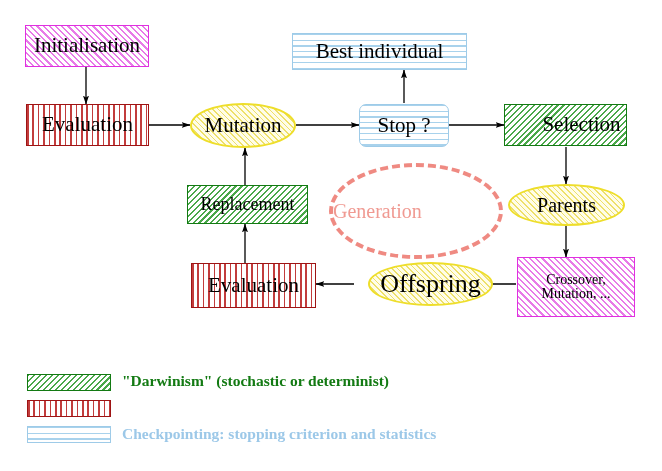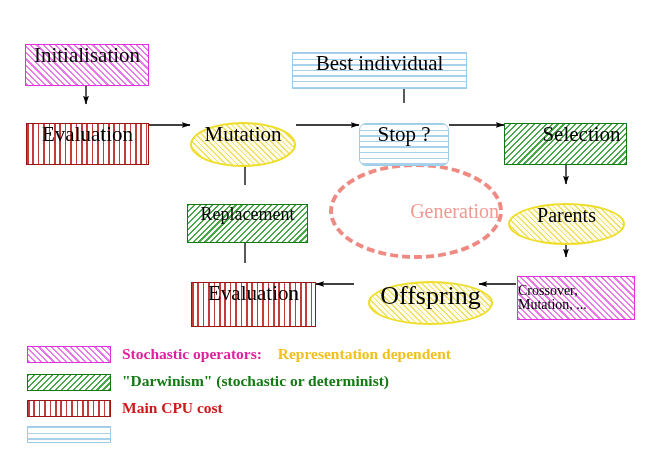--- a/index.html
+++ b/index.html
@@ -3,26 +3,25 @@
 <meta charset="utf-8">
 <style>
   html,body{margin:0;padding:0;background:#ffffff;}
   body{
     font-family:"Liberation Serif", serif;
     width:662px;height:471px;position:relative;overflow:hidden;
   }
   #canvas{position:absolute;left:0;top:0;width:662px;height:471px;}
   .node{
     position:absolute;
-    display:flex;align-items:flex-start;justify-content:center;
+    display:flex;align-items:center;justify-content:center;
     text-align:center;
     color:#000000;
     box-sizing:border-box;
     z-index:3;
-    margin-top:19px;
   }
   .node .lbl{position:relative;z-index:4;line-height:1.02;}
 
   
   .fill-magenta{
     border:1.5px solid #e030e0;
     background-color:#ffffff;
     background-image:repeating-linear-gradient(45deg,
        #e87ae8 0px,#e87ae8 1.6px, #ffffff 1.6px,#ffffff 4.4px);
   }
@@ -52,21 +51,21 @@
   }
 
   .rounded{border-radius:7px;}
   .ellipse{border-radius:50%;}
 
   .dashed-ellipse{
     position:absolute;
     border:4px dashed #ef8a82;
     border-radius:50%;
     background:transparent;
-    display:flex;align-items:center;justify-content:flex-end;
+    display:flex;align-items:center;justify-content:flex-start;
     color:#f09a92;
     z-index:2;
   }
 
   
   #legend{position:absolute;left:0;top:338px;width:662px;height:133px;z-index:5;}
   .leg-row{position:absolute;left:0;width:662px;height:26px;display:flex;align-items:center;}
   .swatch{position:absolute;left:27px;width:84px;height:17px;box-sizing:border-box;}
   .leg-text{position:absolute;left:122px;white-space:nowrap;font-size:15.5px;font-weight:bold;}
   .leg-text .seg2{font-weight:bold;}
@@ -131,54 +130,47 @@
 </div>
 
 <div class="node fill-green" style="left:504px;top:104px;width:123px;height:42px;font-size:21px;padding-left:32px;">
   <span class="lbl">Selection</span>
 </div>
 
 <div class="node fill-yellow ellipse" style="left:508px;top:184px;width:117px;height:42px;font-size:20px;">
   <span class="lbl">Parents</span>
 </div>
 
-<div class="node fill-magenta" style="left:517px;top:257px;width:118px;height:44px;font-size:14px;flex-direction:column;">
+<div class="node fill-magenta" style="left:517px;top:257px;width:118px;height:60px;font-size:14px;flex-direction:column;">
   <span class="lbl">Crossover,</span>
   <span class="lbl">Mutation, ...</span>
 </div>
 
 <div class="node fill-yellow ellipse" style="left:368px;top:262px;width:125px;height:44px;font-size:26px;">
   <span class="lbl">Offspring</span>
 </div>
 
 <div class="node fill-red" style="left:191px;top:263px;width:125px;height:45px;font-size:21px;">
   <span class="lbl">Evaluation</span>
 </div>
 
 <div class="node fill-green" style="left:187px;top:185px;width:121px;height:39px;font-size:18px;">
   <span class="lbl">Replacement</span>
 </div>
 
 <div id="legend">
 
-  <div class="leg-row" style="top:4px;">
-    <span class="swatch fill-magenta" style="top:4px;"></span>
-    <span class="leg-text" style="top:3px;">
-      <span style="color:#e0229e;">Stochastic operators:</span>
-      <span class="seg2" style="color:#f2c01e;margin-left:12px;">Representation dependent</span>
-    </span>
-  </div>
 
   <div class="leg-row" style="top:32px;">
     <span class="swatch fill-green" style="top:4px;"></span>
     <span class="leg-text" style="top:2px;color:#137a13;">"Darwinism" (stochastic or determinist)</span>
   </div>
 
   <div class="leg-row" style="top:58px;">
     <span class="swatch fill-red" style="top:4px;"></span>
-    <span class="leg-text" style="top:3px;color:#d01818;">Main CPU cost</span>
   </div>
 
   <div class="leg-row" style="top:84px;">
     <span class="swatch fill-blue" style="top:4px;"></span>
+    <span class="leg-text" style="top:3px;color:#9cc8e8;">Checkpointing: stopping criterion and statistics</span>
   </div>
 
 </div>
 
 </body></html>

